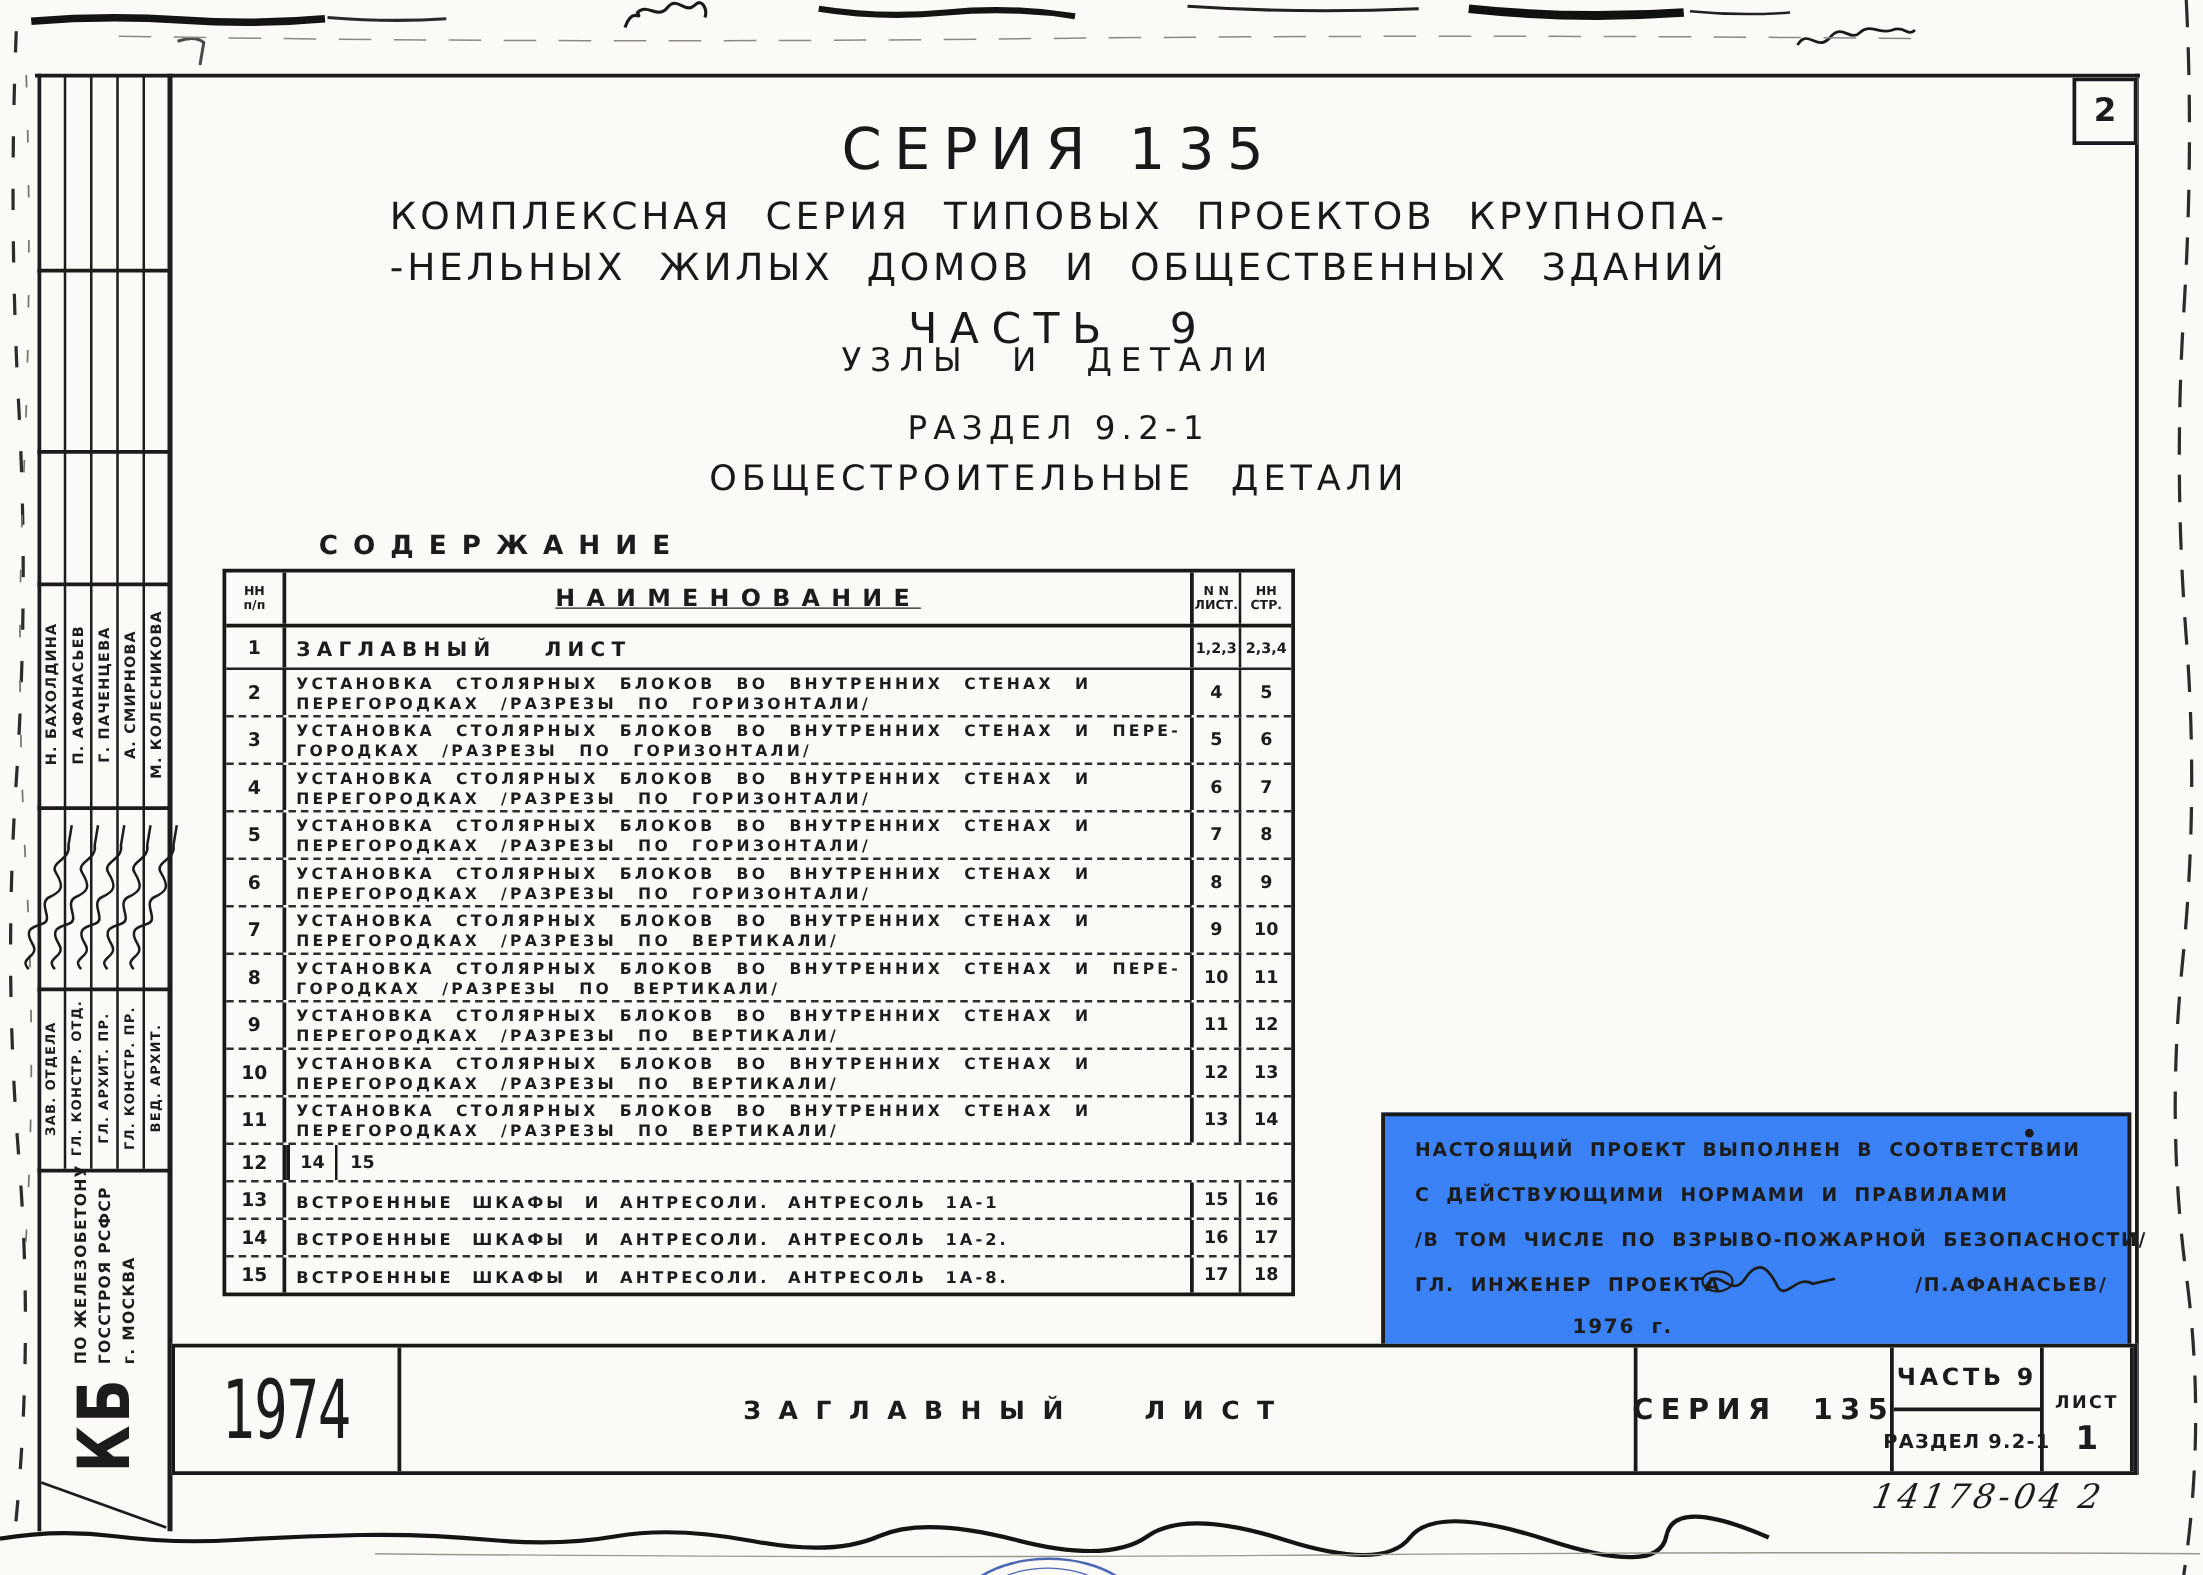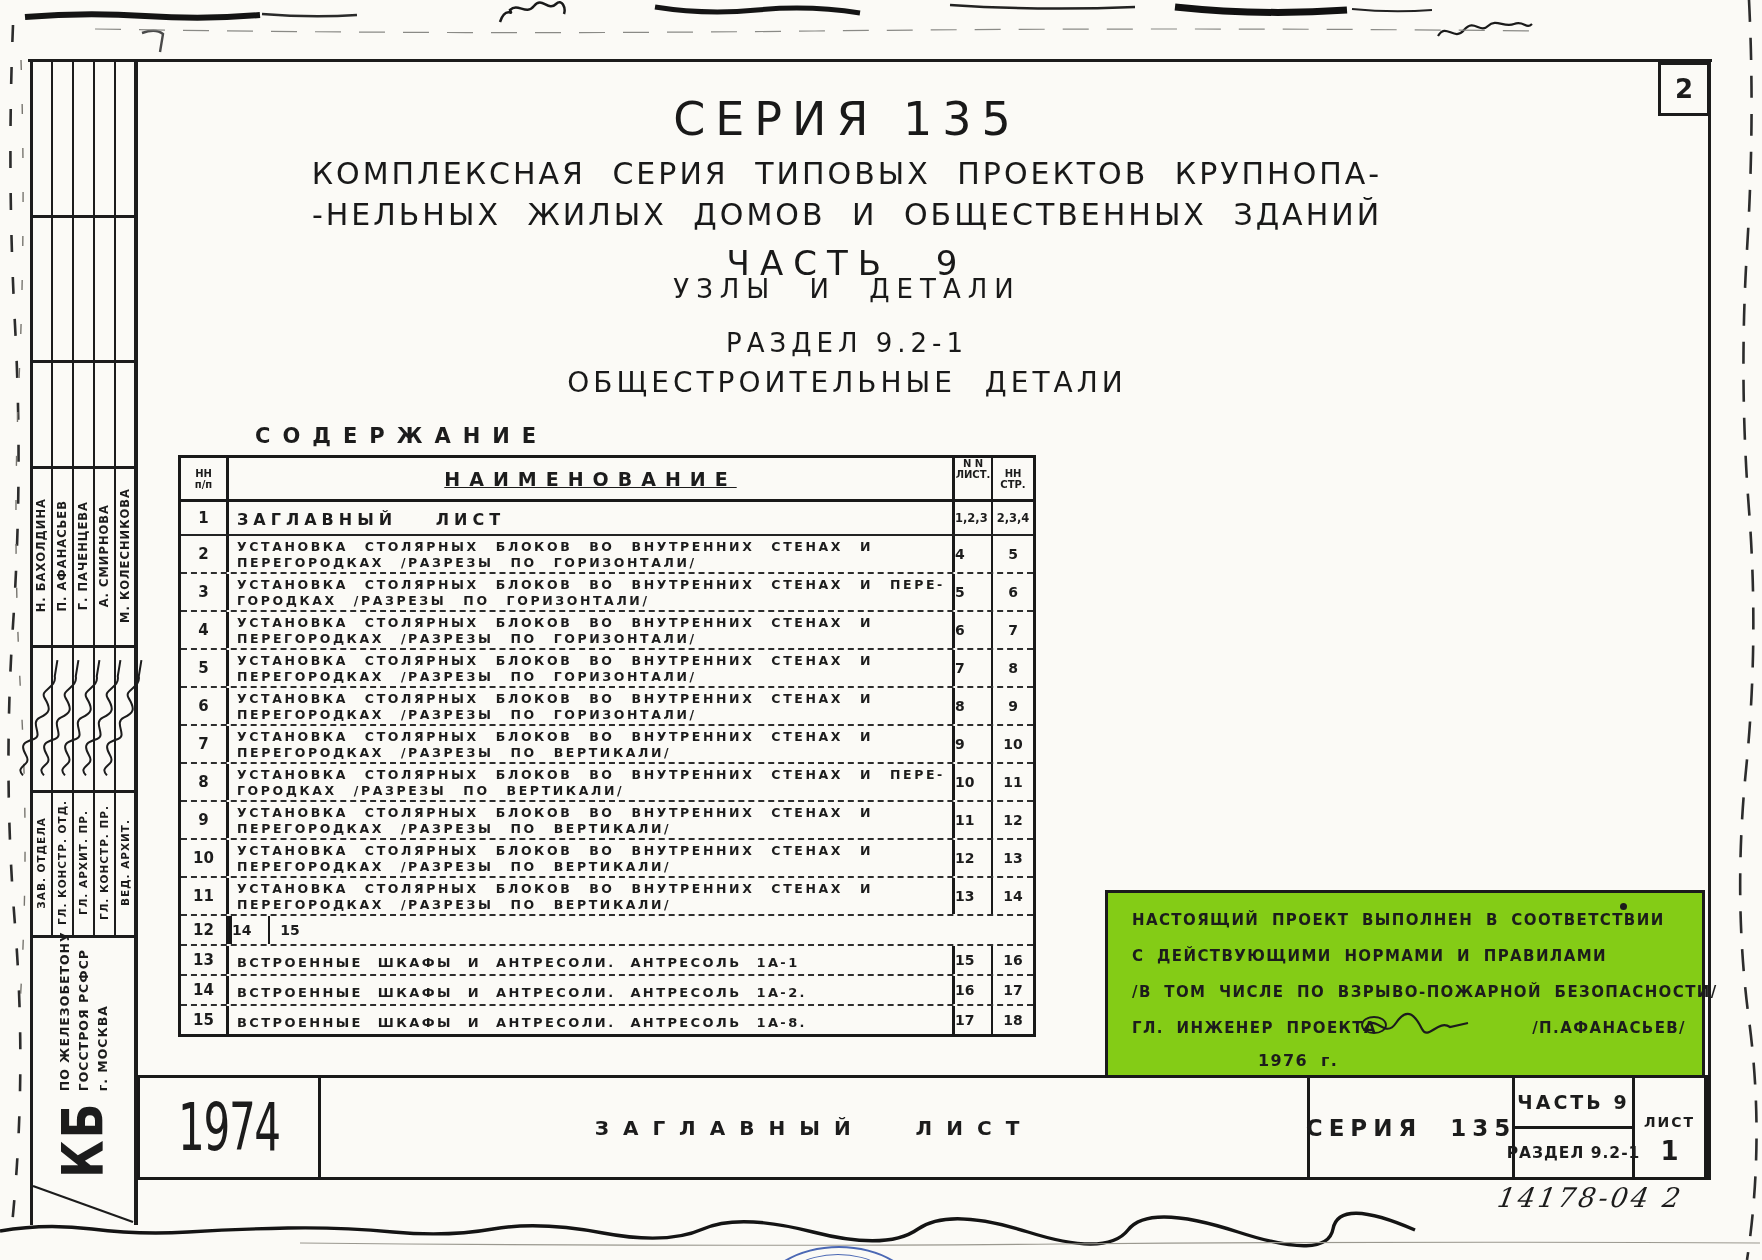--- a/index.html
+++ b/index.html
@@ -23,41 +23,41 @@
   .toc-row{display:flex;box-sizing:border-box;border-top:2px dashed #2e2e2e;}
   .toc-row.hdr{border-top:none;height:41px;}
   .toc-row.solid{border-top:3px solid #191919;}
   .toc-row.thin{border-top:2px solid #232323;}
   .cell{box-sizing:border-box;overflow:hidden;}
   .c-num{width:48px;border-right:3px solid #191919;display:flex;align-items:center;justify-content:center;
          font-size:15px;font-weight:700;}
   .c-name{flex:1;padding:3px 4px 0 8px;font-weight:700;}
   .c-name .nl{display:block;font-size:12.5px;line-height:16px;letter-spacing:2.6px;word-spacing:10px;white-space:nowrap;}
   .c-sheet{width:41px;border-left:3px solid #191919;border-right:2px solid #191919;
-           display:flex;align-items:center;justify-content:flex-start;font-size:14px;font-weight:700;}
+           display:flex;align-items:center;justify-content:center;font-size:14px;font-weight:700;}
   .c-page{width:40px;display:flex;align-items:center;justify-content:center;font-size:14px;font-weight:700;}
   .hdr .c-num,.hdr .c-sheet,.hdr .c-page{flex-direction:column;font-size:10px;line-height:11px;font-weight:700;}
   .hdr .c-name{display:flex;align-items:center;justify-content:center;padding:0;
                font-size:19px;letter-spacing:9px;font-weight:700;text-decoration:underline;}
   .r-title .nl{font-size:16px !important;letter-spacing:5px !important;word-spacing:28px !important;line-height:30px !important;}
   .r-one .nl{font-size:13px !important;letter-spacing:2.4px !important;word-spacing:8px !important;line-height:27px !important;}
   .small-num{font-size:11.5px !important;letter-spacing:0;}
   
   .sb-vtext{position:absolute;display:flex;align-items:center;justify-content:center;}
   .sb-vtext span{writing-mode:vertical-rl;transform:rotate(180deg);white-space:nowrap;
                  font-weight:700;font-size:11.5px;letter-spacing:1px;}
   .sb-sig{position:absolute;display:flex;align-items:center;justify-content:center;}
   
   .org{position:absolute;left:33px;top:1178px;width:243px;height:100px;
        transform:rotate(-90deg);transform-origin:left top;display:flex;align-items:center;gap:10px;}
   .org .kb{font-size:46px;font-weight:700;letter-spacing:2px;transform:scaleY(1.25);}
   .org .olines{display:flex;flex-direction:column;gap:4px;font-size:12.5px;font-weight:700;letter-spacing:1px;white-space:nowrap;}
   
   .note{position:absolute;left:1105px;top:890px;width:600px;height:196px;border:3px solid #1b1b1b;
-        background:#84cc16;box-sizing:border-box;}
+        background:#3b82f6;box-sizing:border-box;}
   .note .ln{position:absolute;left:24px;white-space:nowrap;font-size:15px;font-weight:700;letter-spacing:1.4px;word-spacing:6px;}
   
   .tb{position:absolute;left:137px;top:1075px;width:1573px;height:105px;border:3px solid #191919;
       box-sizing:border-box;display:flex;background:#fbfaf6;}
   .tb .tcell{box-sizing:border-box;border-right:3px solid #191919;display:flex;align-items:center;justify-content:center;}
   .tb-year{width:181px;}
   .tb-year span{font-size:62px;letter-spacing:-2px;transform:scaleX(0.68) scaleY(1.05);white-space:nowrap;}
   .tb-name{width:989px;font-size:20px;font-weight:700;letter-spacing:14px;word-spacing:30px;white-space:nowrap;}
   .tb-series{width:205px;font-size:23px;font-weight:700;letter-spacing:6px;word-spacing:14px;white-space:nowrap;}
   .tb-part{width:120px;flex-direction:column;padding:0;}

